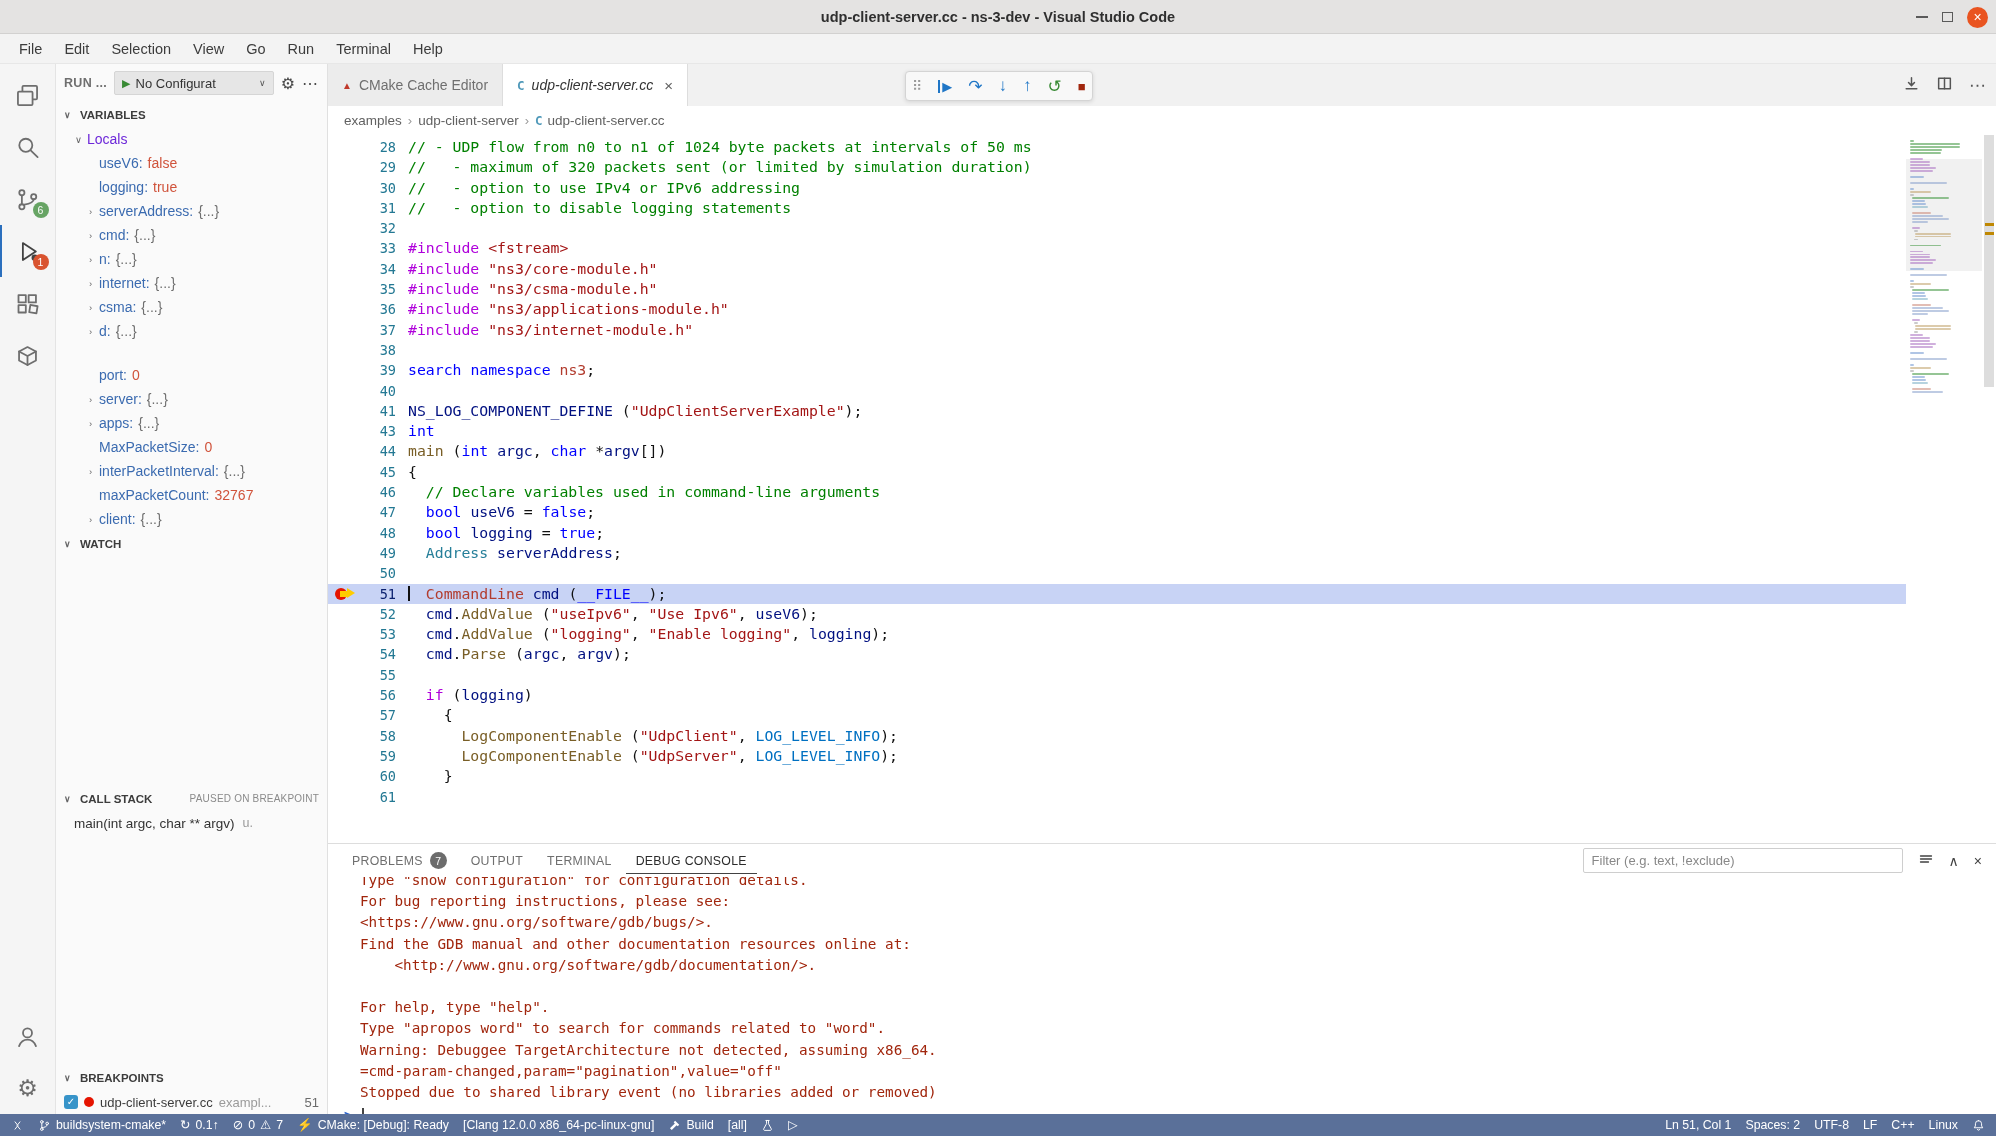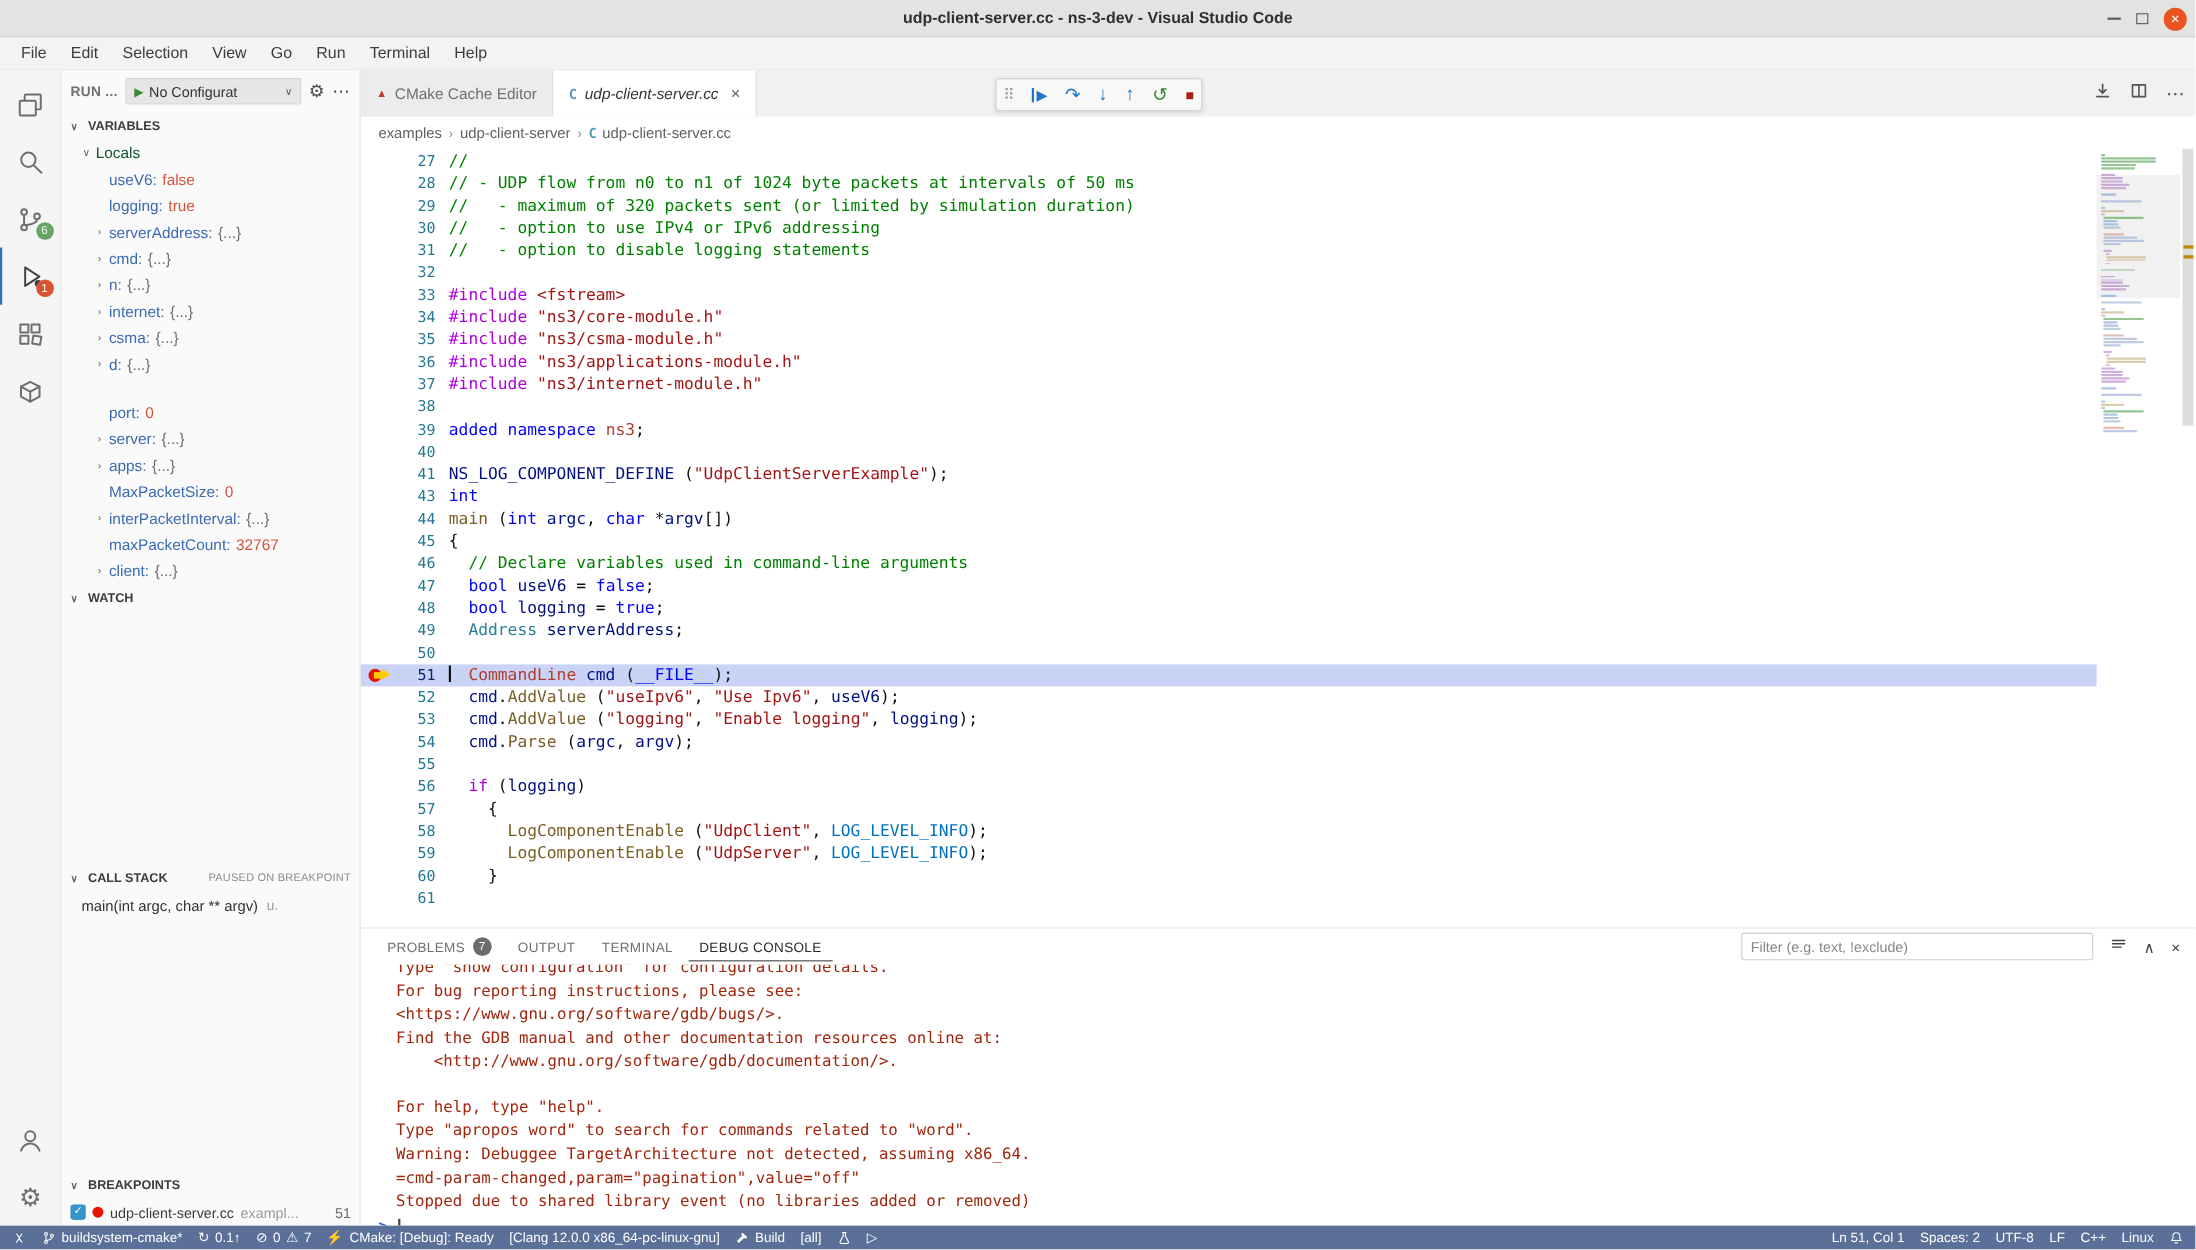--- a/index.html
+++ b/index.html
@@ -39,21 +39,21 @@
   .runbar-more{font-size:16px;color:#4a4a4a;letter-spacing:1px;}
   .sec-header{height:25px;display:flex;align-items:center;padding:0 8px;font-size:11.5px;font-weight:700;color:#3c3c3c;flex:none;}
   .sec-chev{width:16px;font-size:9px;color:#646465;}
   .sec-badge{margin-left:auto;font-size:10px;font-weight:400;color:#8a8a8a;letter-spacing:.2px;}
   .tree{flex:none;}
   .vrow{height:24px;display:flex;align-items:center;white-space:nowrap;overflow:hidden;}
   .vrow .tchev{width:17px;text-align:center;color:#646465;font-size:9.5px;flex:none;}
   .vname{color:#3b6bb0;}
   .vval{color:#d0533b;margin-left:5px;}
   .vval.obj{color:#6f6f6f;}
-  .scope-label{color:#14532d;}
+  .scope-label{color:#6d28d9;}
   .spacer{flex:1;}
   .frame-row{height:24px;display:flex;align-items:center;padding-left:18px;font-size:13.5px;color:#333;white-space:nowrap;}
   .frame-detail{color:#9a9a9a;margin-left:8px;font-size:12.5px;}
   .bp-row{height:24px;display:flex;align-items:center;padding:0 8px;gap:6px;font-size:13px;white-space:nowrap;overflow:hidden;flex:none;}
   .bp-check{width:14px;height:14px;border-radius:3px;background:#3794c9;color:#fff;font-size:10px;line-height:14px;text-align:center;flex:none;}
   .bp-dot-sm{width:10px;height:10px;border-radius:50%;background:#e51400;flex:none;}
   .bp-file{color:#3c3c3c;}
   .bp-path{color:#9a9a9a;overflow:hidden;text-overflow:ellipsis;}
   .bp-line{margin-left:auto;color:#6b6b6b;}
   
@@ -384,25 +384,20 @@
         <span class="bc-item"><span>examples</span></span>
         <span class="bc-sep">›</span>
         <span class="bc-item"><span>udp-client-server</span></span>
         <span class="bc-sep">›</span>
         <span class="bc-item"><span class="ticon-cpp" style="margin-right: 5px;">C</span><span>udp-client-server.cc</span></span>
       </div>
     <div class="code-area">
       <div class="code-lines">
           <div class="cl">
             <span class="glyph"></span>
-            <span class="num">27</span>
-            <span class="ct"><span class="s-cm">//</span></span>
-          </div>
-          <div class="cl">
-            <span class="glyph"></span>
             <span class="num">28</span>
             <span class="ct"><span class="s-cm">// - UDP flow from n0 to n1 of 1024 byte packets at intervals of 50 ms</span></span>
           </div>
           <div class="cl">
             <span class="glyph"></span>
             <span class="num">29</span>
             <span class="ct"><span class="s-cm">//   - maximum of 320 packets sent (or limited by simulation duration)</span></span>
           </div>
           <div class="cl">
             <span class="glyph"></span>
@@ -445,21 +440,21 @@
             <span class="ct"><span class="s-pp">#include</span><span class="s-d"> </span><span class="s-str">"ns3/internet-module.h"</span></span>
           </div>
           <div class="cl">
             <span class="glyph"></span>
             <span class="num">38</span>
             <span class="ct"></span>
           </div>
           <div class="cl">
             <span class="glyph"></span>
             <span class="num">39</span>
-            <span class="ct"><span class="s-kw">added</span><span class="s-d"> </span><span class="s-kw">namespace</span><span class="s-d"> </span><span class="s-ns">ns3</span><span class="s-d">;</span></span>
+            <span class="ct"><span class="s-kw">search</span><span class="s-d"> </span><span class="s-kw">namespace</span><span class="s-d"> </span><span class="s-ns">ns3</span><span class="s-d">;</span></span>
           </div>
           <div class="cl">
             <span class="glyph"></span>
             <span class="num">40</span>
             <span class="ct"></span>
           </div>
           <div class="cl">
             <span class="glyph"></span>
             <span class="num">41</span>
             <span class="ct"><span class="s-macro">NS_LOG_COMPONENT_DEFINE</span><span class="s-d"> (</span><span class="s-str">"UdpClientServerExample"</span><span class="s-d">);</span></span>

